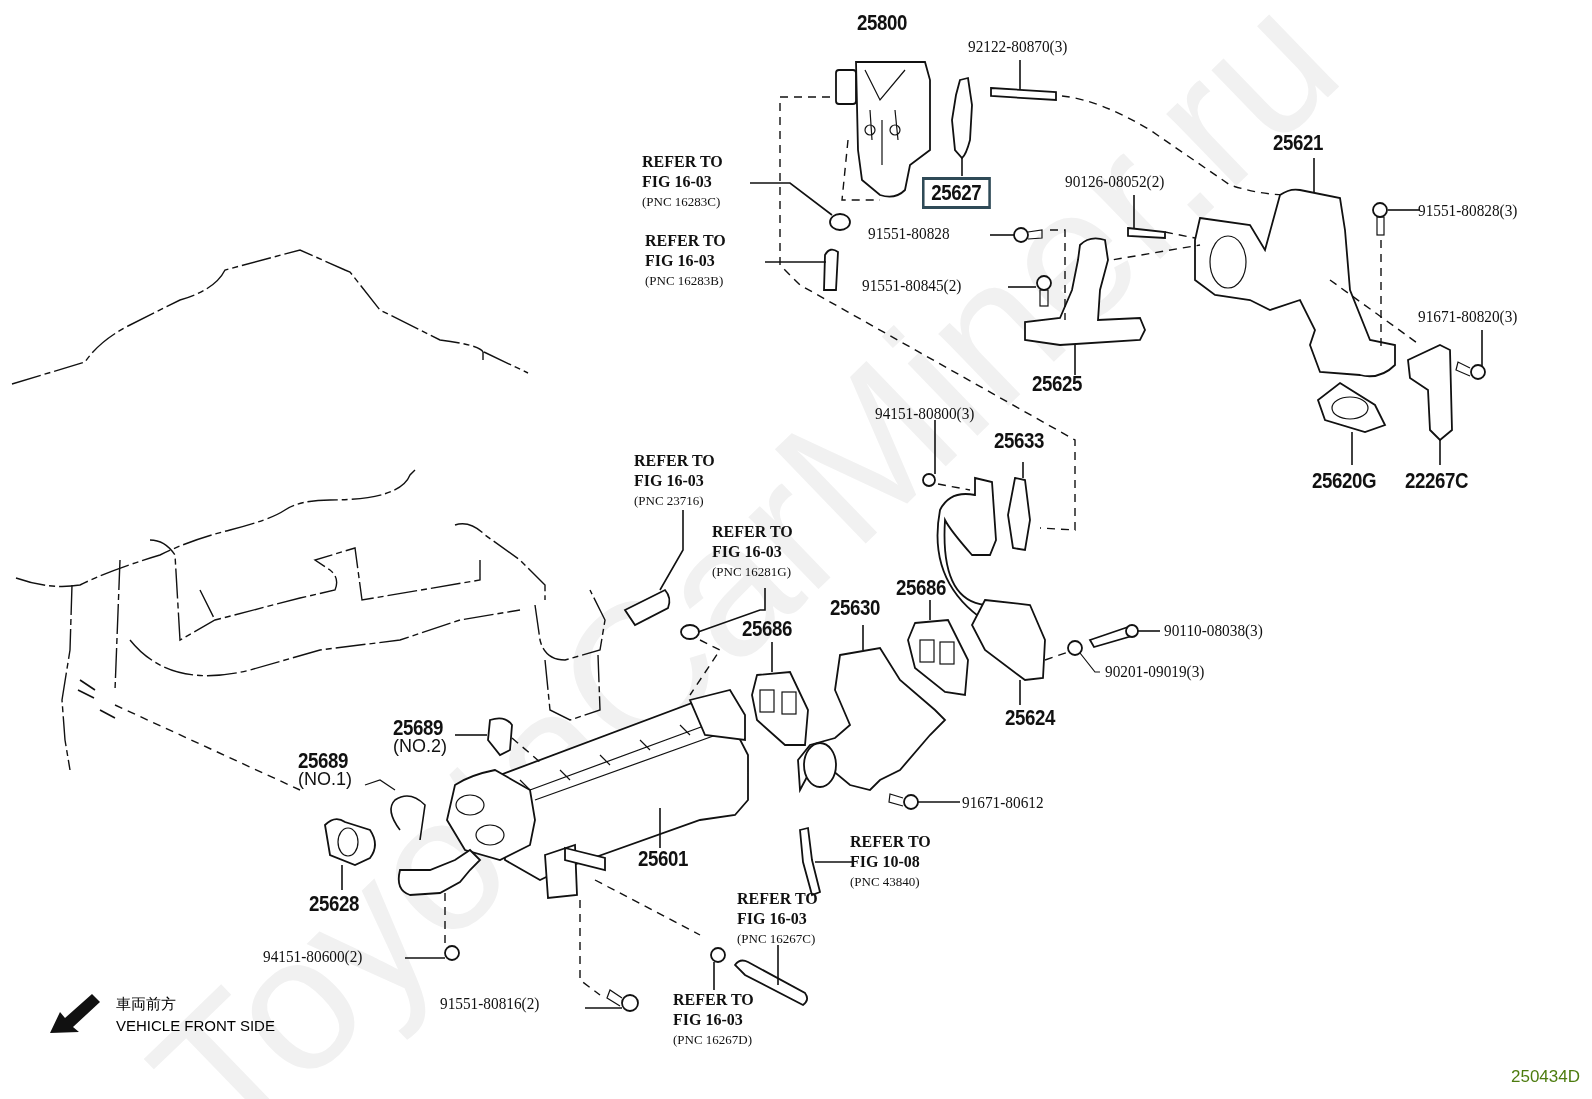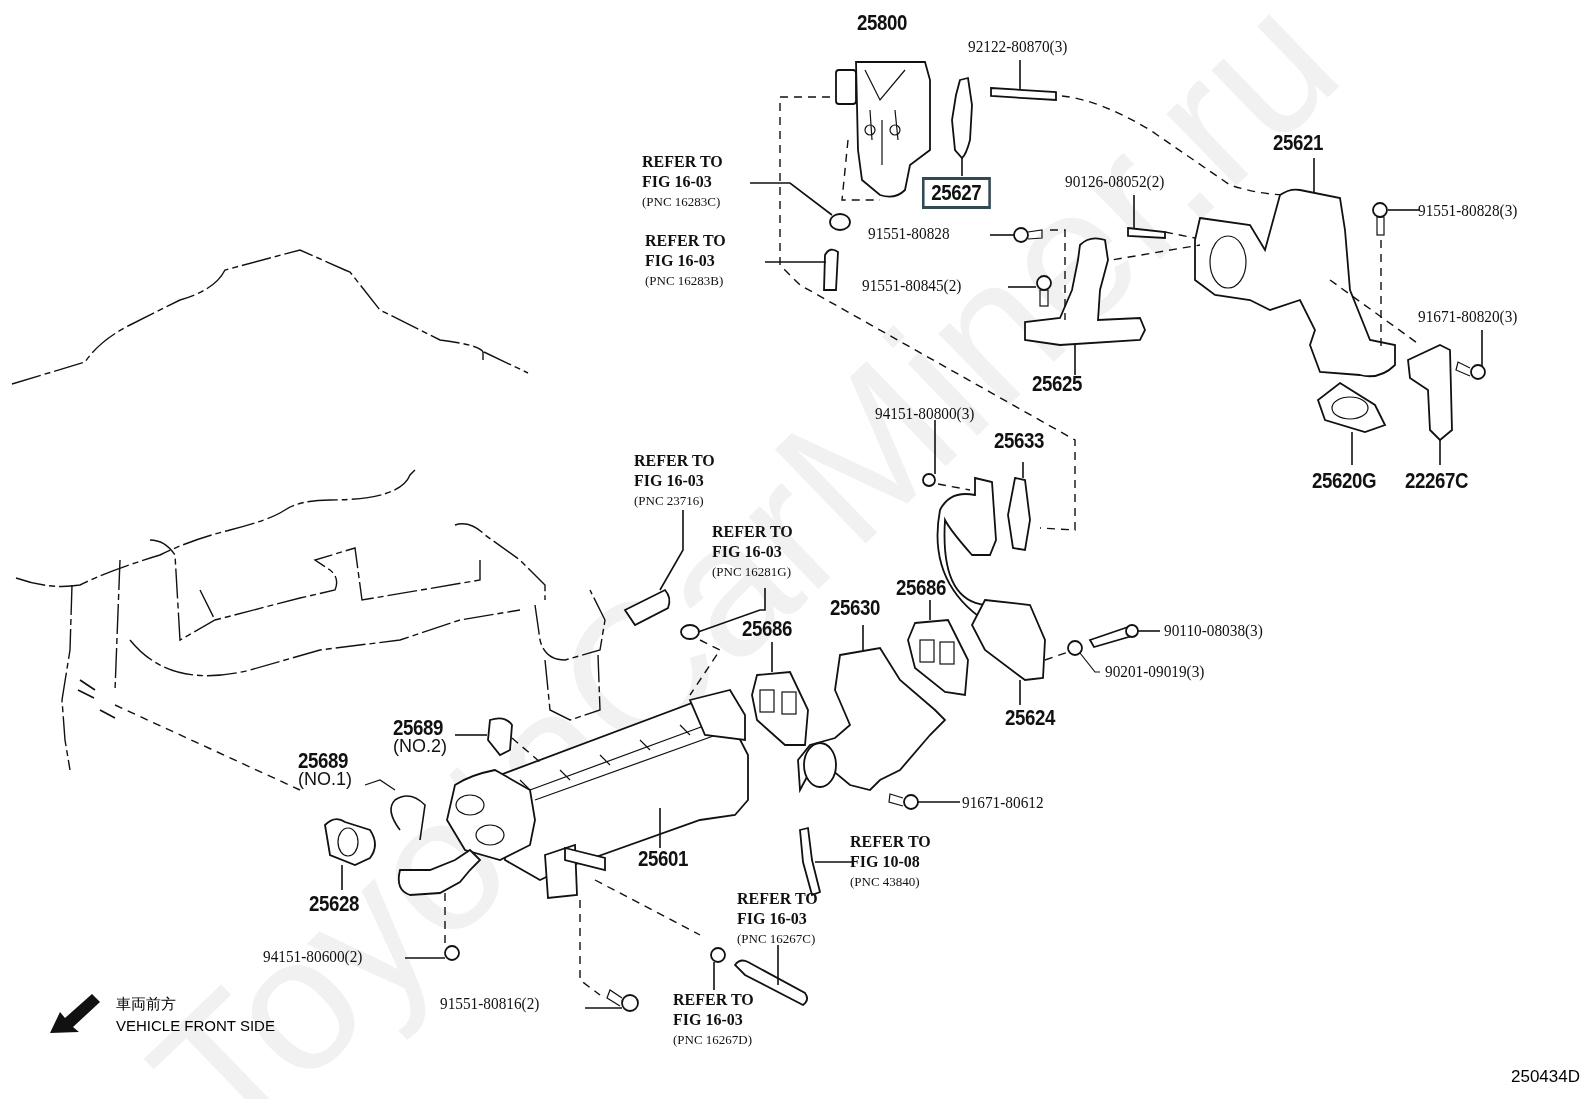--- a/index.html
+++ b/index.html
@@ -8,21 +8,21 @@
     .lbl { position: absolute; color: #111; white-space: nowrap; line-height: 1; }
     .pn { font-family: "Liberation Sans Narrow", "Liberation Sans", sans-serif; font-size: 22px; font-weight: bold; transform: scaleX(0.85); transform-origin: left top; letter-spacing: -0.5px; }
     .pn-small { font-family: "Liberation Serif", serif; font-size: 17px; transform: scaleX(0.9); transform-origin: left top; }
     .ref { font-family: Liberation Serif, serif; font-size: 16px; line-height: 20px; }
     .ref .r1, .ref .r2 { font-weight: bold; display: block; }
     .ref .r3 { display: block; font-size: 13px; }
     .sub { font-family: "Liberation Sans", sans-serif; font-size: 18px; display: block; margin-top: 2px; }
     .boxed { border: 3px solid #2f4a57; padding: 2px 8px; background: #fff; }
     .watermark { position: absolute; left: 60px; top: 120px; font-family: "Liberation Sans", sans-serif; font-size: 190px; color: #f1f1f1; transform: rotate(-44deg); transform-origin: left top; white-space: nowrap; top: 1030px; left: 110px; pointer-events: none; }
     .front-text { position: absolute; left: 116px; top: 993px; font-family: "Liberation Sans", sans-serif; font-size: 15px; color: #000000; line-height: 22px; }
-    .fig-id { position: absolute; right: 12px; bottom: 12px; font-family: "Liberation Sans", sans-serif; font-size: 17px; color: #000000; }
+    .fig-id { position: absolute; right: 12px; bottom: 12px; font-family: "Liberation Sans", sans-serif; font-size: 17px; color: #4d7c0f; }
     svg .ln { stroke: #111; stroke-width: 1.6; fill: none; }
     svg .dash { stroke: #111; stroke-width: 1.4; fill: none; stroke-dasharray: 8 6; }
     svg .part { stroke: #111; stroke-width: 1.8; fill: #fff; }
     svg .thin { stroke: #111; stroke-width: 1.2; fill: none; }
     svg .engine { stroke: #111; stroke-width: 1.4; fill: none; stroke-dasharray: 30 4 6 4; }
   </style>
 </head>
 <body>
 
 <div class="watermark">ToyotaCarMiner.ru</div>

